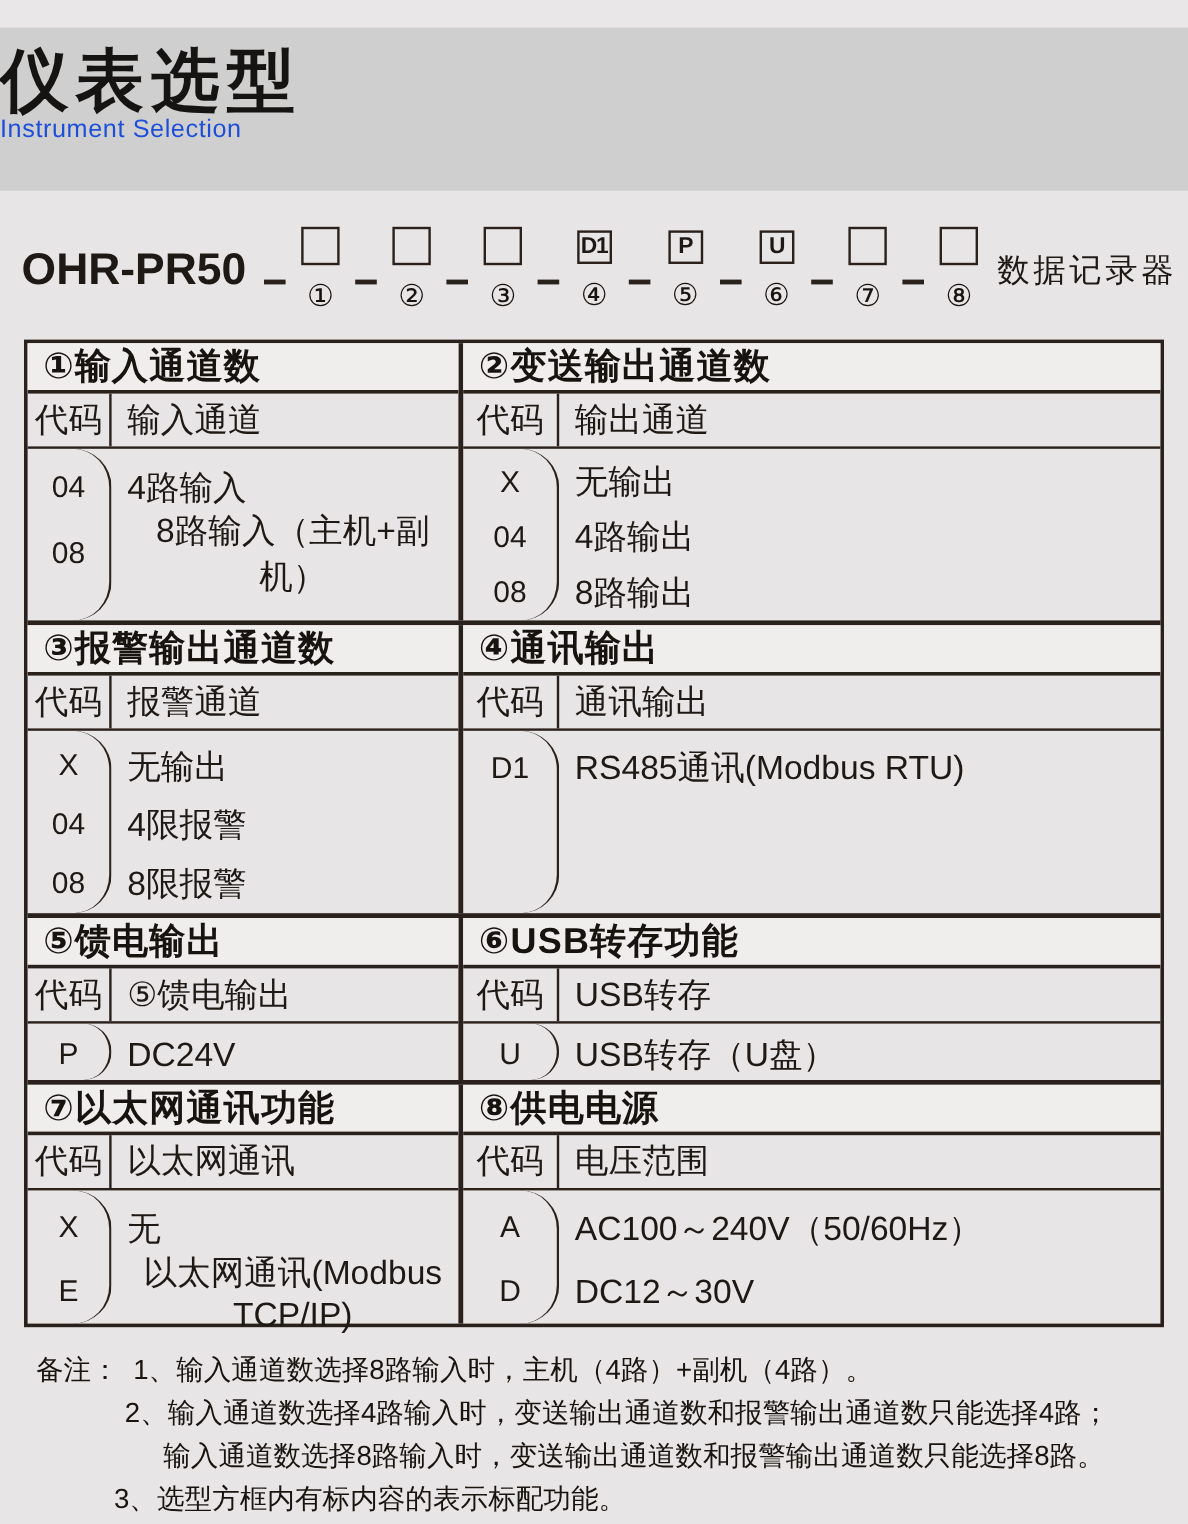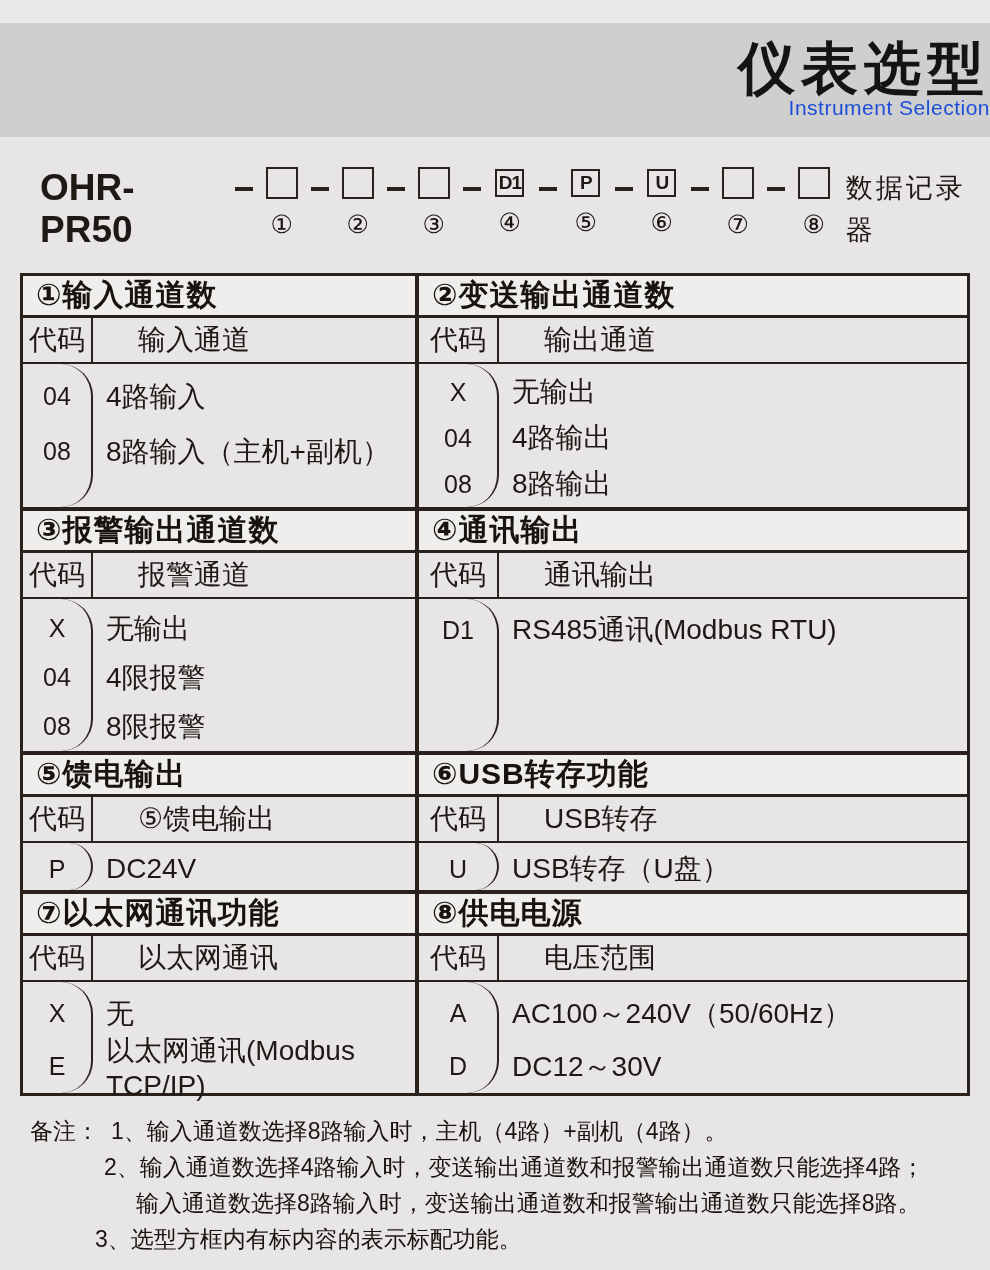--- a/index.html
+++ b/index.html
@@ -13,49 +13,49 @@
   html,body{width:990px;}
   body{
     height:1270px;
     background:var(--bg);
     font-family:"Liberation Sans","DejaVu Sans",sans-serif;
     color:var(--text);
     overflow:hidden;
   }
   
   .top-strip{height:23px;background:#e9e7e7;}
-  .banner{height:114px;background:var(--banner);text-align:right;padding-top:16px;}
+  .banner{height:136px;background:var(--banner);text-align:left;padding-top:16px;}
   .banner h1{font-size:57px;font-weight:700;letter-spacing:6px;line-height:58px;color:#161412;}
   .banner .sub{font-size:21px;color:#1d4ed8;letter-spacing:0.5px;margin-top:-1px;}
   
-  .model-line{display:flex;align-items:flex-start;padding-left:40px;margin-top:30px;}
+  .model-line{display:flex;align-items:center;padding-left:18px;margin-top:30px;}
   .model-prefix{font-size:37px;font-weight:700;letter-spacing:0px;line-height:42px;margin-right:4px;font-family:"Liberation Sans","DejaVu Sans",sans-serif;}
   .dash{width:18px;height:4px;background:var(--line);margin-top:20px;margin-left:11px;margin-right:11px;flex:none;}
   .slot{display:flex;flex-direction:column;align-items:center;width:36px;flex:none;}
   .slot-box{width:32px;height:32px;border:2.5px solid var(--line);background:transparent;}
   .slot-box.filled{
     width:29px;height:28px;border-width:2px;margin-top:2px;
     display:flex;align-items:center;justify-content:center;
     font-size:19px;font-weight:700;letter-spacing:-1px;
   }
   .slot-num{margin-top:11px;font-size:25px;font-family:"DejaVu Serif","Liberation Serif",serif;color:#17130f;}
   .model-suffix{font-size:27px;letter-spacing:3px;line-height:42px;margin-left:14px;font-weight:500;}
   
   .sel-table{margin:22px 20px 0;border:3px solid var(--line);}
   .band{display:flex;}
   .band + .band{border-top:4px solid var(--line);}
   .sec{display:flex;flex-direction:column;}
-  .sec.left{width:396px;border-right:4px solid var(--line);flex:none;}
+  .sec.left{width:363px;border-right:4px solid var(--line);flex:none;text-align:center;}
   .sec.right{flex:1;}
   .sec-title{
     height:42px;background:var(--titlebg);border-bottom:3px solid var(--line);
     font-size:30px;font-weight:700;display:flex;align-items:center;
     padding-left:13px;letter-spacing:1px;color:#17130f;
   }
-  .sec-head{display:flex;height:46px;border-bottom:2px solid var(--line);font-size:28px;gap:32px;}
+  .sec-head{display:flex;height:46px;border-bottom:2px solid var(--line);font-size:28px;}
   .sec-head .hcode{display:flex;align-items:center;justify-content:center;border-right:2px solid var(--line);flex:none;}
   .sec-head .hdesc{display:flex;align-items:center;flex:1;padding-left:13px;}
   .left  .hcode,.left  .codes{width:70px;}
   .right .hcode,.right .codes{width:80px;}
   .sec-body{display:flex;flex:1;}
   .codes{display:flex;flex-direction:column;border-right:2px solid var(--line);padding-top:5px;flex:none;border-radius:32px;}
   .descs{display:flex;flex-direction:column;flex:1;padding-top:5px;}
   .ccell{height:var(--rh);display:flex;align-items:center;justify-content:center;font-size:25px;letter-spacing:0px;}
   .dcell{height:var(--rh);display:flex;align-items:center;padding-left:13px;font-size:28px;}
   .b1{height:140px;} .s1{--rh:55px;} .s2{--rh:46px;}

